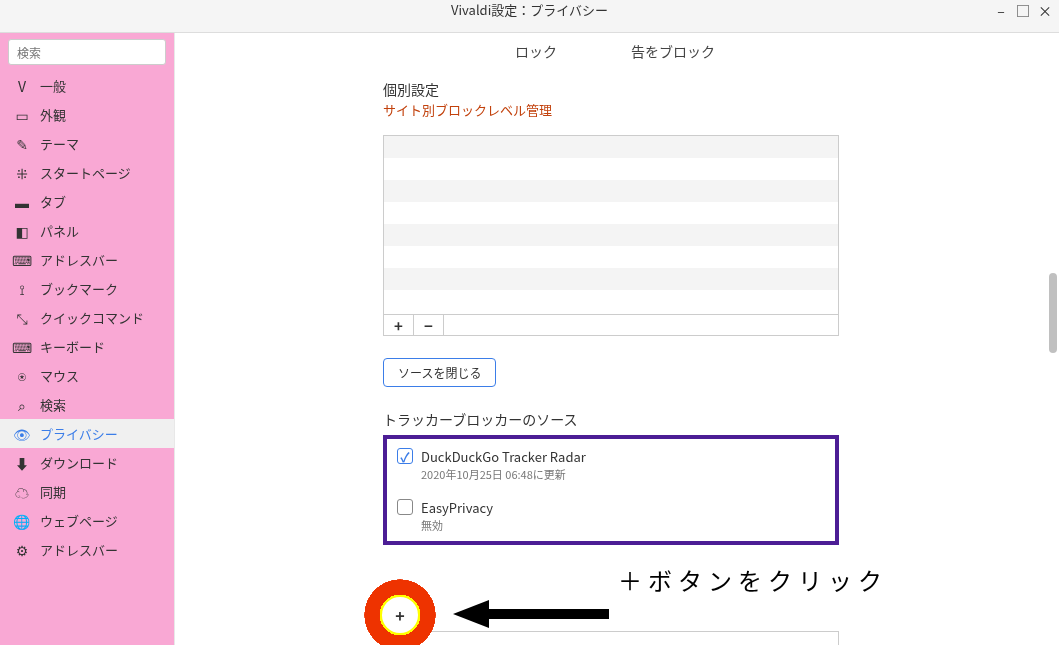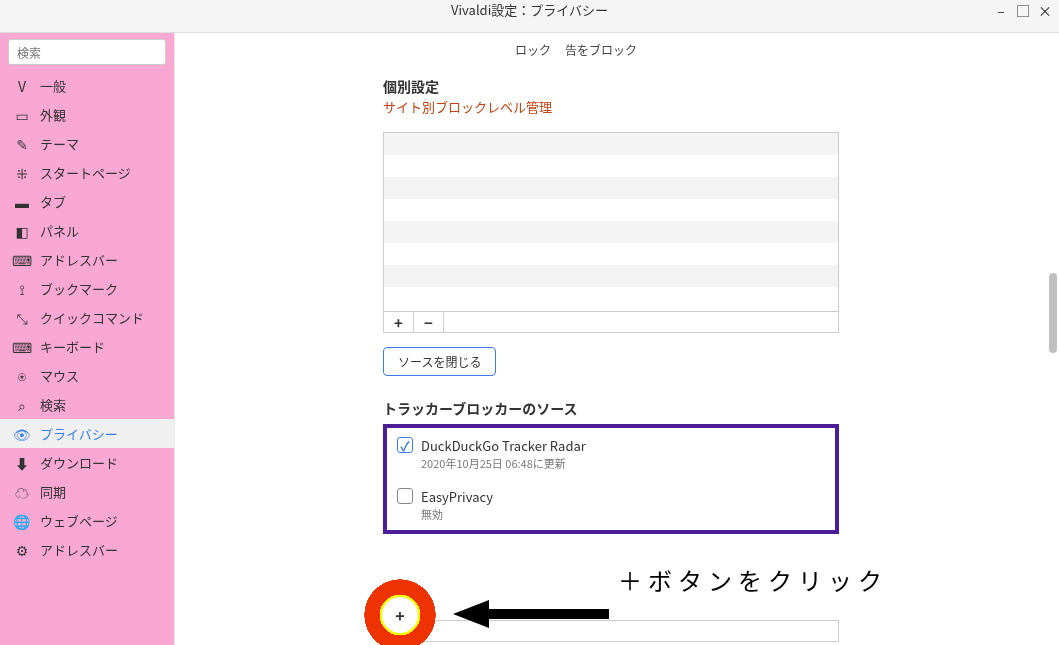--- a/index.html
+++ b/index.html
@@ -12,30 +12,30 @@
 .sidebar{width:175px;background:#f9a8d4;border-right:1px solid #e8e8e8;padding:6px 0;display:flex;flex-direction:column}
 .searchwrap{padding:0 8px 6px}
 .search{width:100%;height:26px;border:1px solid #ccc;border-radius:3px;padding:0 8px;font-size:12px;background:#fff}
 .navitem{display:flex;align-items:center;gap:10px;padding:5px 14px;cursor:default;color:#333}
 .navitem.active{color:#3b7de8;background:#f0f0f0}
 .navitem .ico{width:16px;height:16px;display:flex;align-items:center;justify-content:center;font-size:14px}
 .main{flex:1;position:relative;overflow:hidden}
 .content{padding:0 0 0 0;height:100%;overflow-y:auto}
 .scroll{position:absolute;right:2px;top:0;width:8px;height:100%}
 .scroll .thumb{position:absolute;width:8px;height:80px;background:#c0c0c0;border-radius:4px;top:240px}
-.sec-titles{display:flex;padding:8px 0 0 210px;font-size:12px;color:#444}
+.sec-titles{display:flex;gap:60px;padding:8px 0 0 210px;font-size:14px;color:#444}
 .section{margin:18px 0 0 208px;width:456px}
-.h2{font-weight:700;font-size:14px;margin-bottom:1px}
+.h2{font-weight:400;font-size:14px;margin-bottom:1px}
 .sub{font-size:13px;color:#c2410c;margin-bottom:16px}
 .listbox{border:1px solid #ccc;background:#fff;height:180px;width:456px}
 .listbox .row{height:22px}
 .listbox .row:nth-child(odd){background:#f4f4f4}
 .ctrlrow{display:flex;border:1px solid #ccc;border-top:0;width:456px;background:#fff}
 .ctrlrow .btn{width:30px;height:20px;display:flex;align-items:center;justify-content:center;border-right:1px solid #ccc;font-weight:700;font-size:15px;cursor:default;color:#333}
-.btn-outline{display:inline-block;border:1.5px solid #3b7de8;border-radius:4px;padding:5px 14px;font-size:12px;color:#333;margin-top:14px;cursor:default;background:#fff}
+.btn-outline{display:inline-block;border:1.5px solid #3b7de8;border-radius:4px;padding:5px 14px;font-size:12px;color:#333;margin-top:22px;cursor:default;background:#fff}
 .srclist{border:4px solid #4c1d95;width:456px;margin-top:6px;background:#fff}
 .srcitem{display:flex;align-items:flex-start;gap:8px;padding:8px 10px}
 .cb{width:16px;height:16px;border:1.5px solid #888;border-radius:3px;display:flex;align-items:center;justify-content:center;margin-top:1px;flex-shrink:0}
 .cb.checked{border-color:#3b7de8}
 .cb.checked::after{content:"✓";color:#3b7de8;font-size:13px;font-weight:700}
 .srcinfo .name{font-size:13px}
 .srcinfo .meta{font-size:11px;color:#777}
 .ctrlrow2{display:flex;border:1px solid #ccc;border-top:1px solid #ccc;width:456px;background:#fff;margin-top:86px}
 .ctrlrow2 .btn{width:30px;height:20px;display:flex;align-items:center;justify-content:center;border-right:1px solid #ccc;font-weight:700;font-size:15px;cursor:default;color:#333}
 

